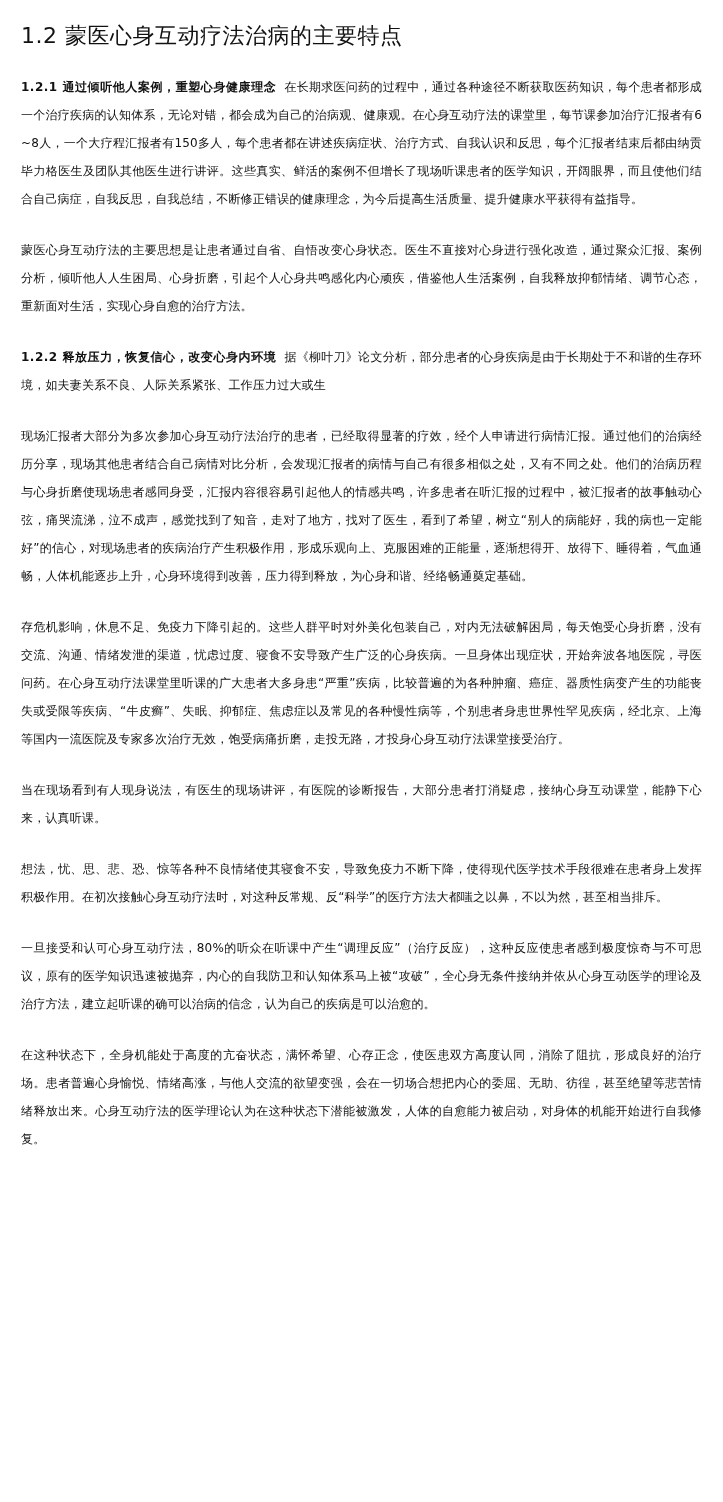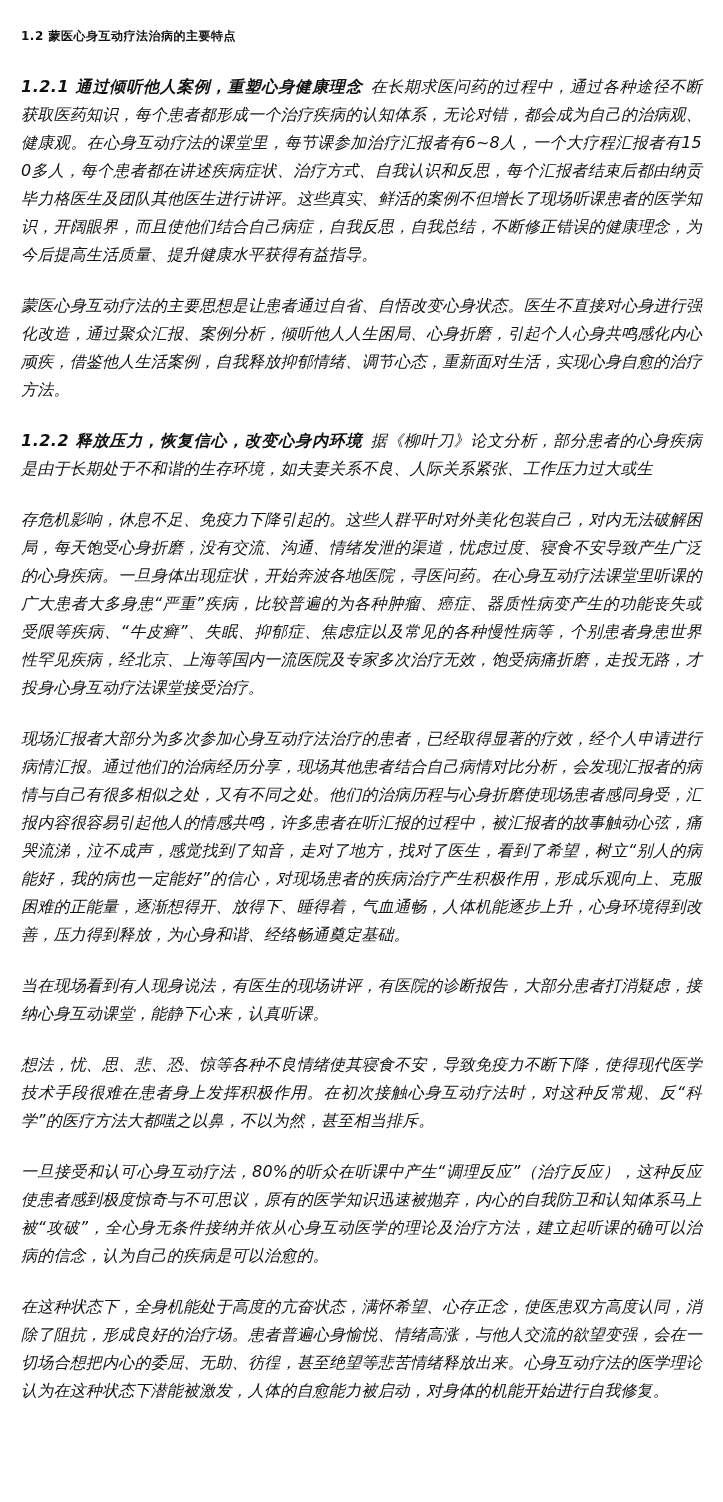--- a/index.html
+++ b/index.html
@@ -11,35 +11,34 @@
     width: 723px;
     height: 1502px;
     overflow: hidden;
     font-family: "DejaVu Sans", sans-serif;
     color: #111111;
   }
   .doc {
     padding: 22px 21px 0 21px;
   }
   .heading {
-    font-size: 12px;
-    font-weight: bold;
+    font-size: 22px;
+    font-weight: normal;
     line-height: 28px;
     margin: 0 0 23px 0;
     letter-spacing: 0.5px;
   }
   .para {
-    font-size: 16px;
+    font-size: 12px;
     line-height: 28px;
     margin: 0 0 23px 0;
     text-align: justify;
     text-justify: inter-ideograph;
     letter-spacing: 0.2px;
     word-break: break-all;
-    font-style: italic;
   }
   .lead {
     font-weight: bold;
     margin-right: 8px;
     letter-spacing: 0.5px;
   }
 </style>
 </head>
 <body>
 
@@ -53,25 +52,25 @@
 
   <p class="para">
     <span>蒙医心身互动疗法的主要思想是让患者通过自省、自悟改变心身状态。医生不直接对心身进行强化改造，通过聚众汇报、案例分析，倾听他人人生困局、心身折磨，引起个人心身共鸣感化内心顽疾，借鉴他人生活案例，自我释放抑郁情绪、调节心态，重新面对生活，实现心身自愈的治疗方法。</span>
   </p>
 
   <p class="para">
     <b class="lead">1.2.2 释放压力，恢复信心，改变心身内环境</b><span>据《柳叶刀》论文分析，部分患者的心身疾病是由于长期处于不和谐的生存环境，如夫妻关系不良、人际关系紧张、工作压力过大或生</span>
   </p>
 
   <p class="para">
-    <span>存危机影响，休息不足、免疫力下降引起的。这些人群平时对外美化包装自己，对内无法破解困局，每天饱受心身折磨，没有交流、沟通、情绪发泄的渠道，忧虑过度、寝食不安导致产生广泛的心身疾病。一旦身体出现症状，开始奔波各地医院，寻医问药。在心身互动疗法课堂里听课的广大患者大多身患“严重”疾病，比较普遍的为各种肿瘤、癌症、器质性病变产生的功能丧失或受限等疾病、“牛皮癣”、失眠、抑郁症、焦虑症以及常见的各种慢性病等，个别患者身患世界性罕见疾病，经北京、上海等国内一流医院及专家多次治疗无效，饱受病痛折磨，走投无路，才投身心身互动疗法课堂接受治疗。</span>
+    <span>现场汇报者大部分为多次参加心身互动疗法治疗的患者，已经取得显著的疗效，经个人申请进行病情汇报。通过他们的治病经历分享，现场其他患者结合自己病情对比分析，会发现汇报者的病情与自己有很多相似之处，又有不同之处。他们的治病历程与心身折磨使现场患者感同身受，汇报内容很容易引起他人的情感共鸣，许多患者在听汇报的过程中，被汇报者的故事触动心弦，痛哭流涕，泣不成声，感觉找到了知音，走对了地方，找对了医生，看到了希望，树立“别人的病能好，我的病也一定能好”的信心，对现场患者的疾病治疗产生积极作用，形成乐观向上、克服困难的正能量，逐渐想得开、放得下、睡得着，气血通畅，人体机能逐步上升，心身环境得到改善，压力得到释放，为心身和谐、经络畅通奠定基础。</span>
   </p>
 
   <p class="para">
-    <span>现场汇报者大部分为多次参加心身互动疗法治疗的患者，已经取得显著的疗效，经个人申请进行病情汇报。通过他们的治病经历分享，现场其他患者结合自己病情对比分析，会发现汇报者的病情与自己有很多相似之处，又有不同之处。他们的治病历程与心身折磨使现场患者感同身受，汇报内容很容易引起他人的情感共鸣，许多患者在听汇报的过程中，被汇报者的故事触动心弦，痛哭流涕，泣不成声，感觉找到了知音，走对了地方，找对了医生，看到了希望，树立“别人的病能好，我的病也一定能好”的信心，对现场患者的疾病治疗产生积极作用，形成乐观向上、克服困难的正能量，逐渐想得开、放得下、睡得着，气血通畅，人体机能逐步上升，心身环境得到改善，压力得到释放，为心身和谐、经络畅通奠定基础。</span>
+    <span>存危机影响，休息不足、免疫力下降引起的。这些人群平时对外美化包装自己，对内无法破解困局，每天饱受心身折磨，没有交流、沟通、情绪发泄的渠道，忧虑过度、寝食不安导致产生广泛的心身疾病。一旦身体出现症状，开始奔波各地医院，寻医问药。在心身互动疗法课堂里听课的广大患者大多身患“严重”疾病，比较普遍的为各种肿瘤、癌症、器质性病变产生的功能丧失或受限等疾病、“牛皮癣”、失眠、抑郁症、焦虑症以及常见的各种慢性病等，个别患者身患世界性罕见疾病，经北京、上海等国内一流医院及专家多次治疗无效，饱受病痛折磨，走投无路，才投身心身互动疗法课堂接受治疗。</span>
   </p>
 
 
   <p class="para">
     <span>当在现场看到有人现身说法，有医生的现场讲评，有医院的诊断报告，大部分患者打消疑虑，接纳心身互动课堂，能静下心来，认真听课。</span>
   </p>
 
   <p class="para">
     <span>想法，忧、思、悲、恐、惊等各种不良情绪使其寝食不安，导致免疫力不断下降，使得现代医学技术手段很难在患者身上发挥积极作用。在初次接触心身互动疗法时，对这种反常规、反“科学”的医疗方法大都嗤之以鼻，不以为然，甚至相当排斥。</span>
   </p>

